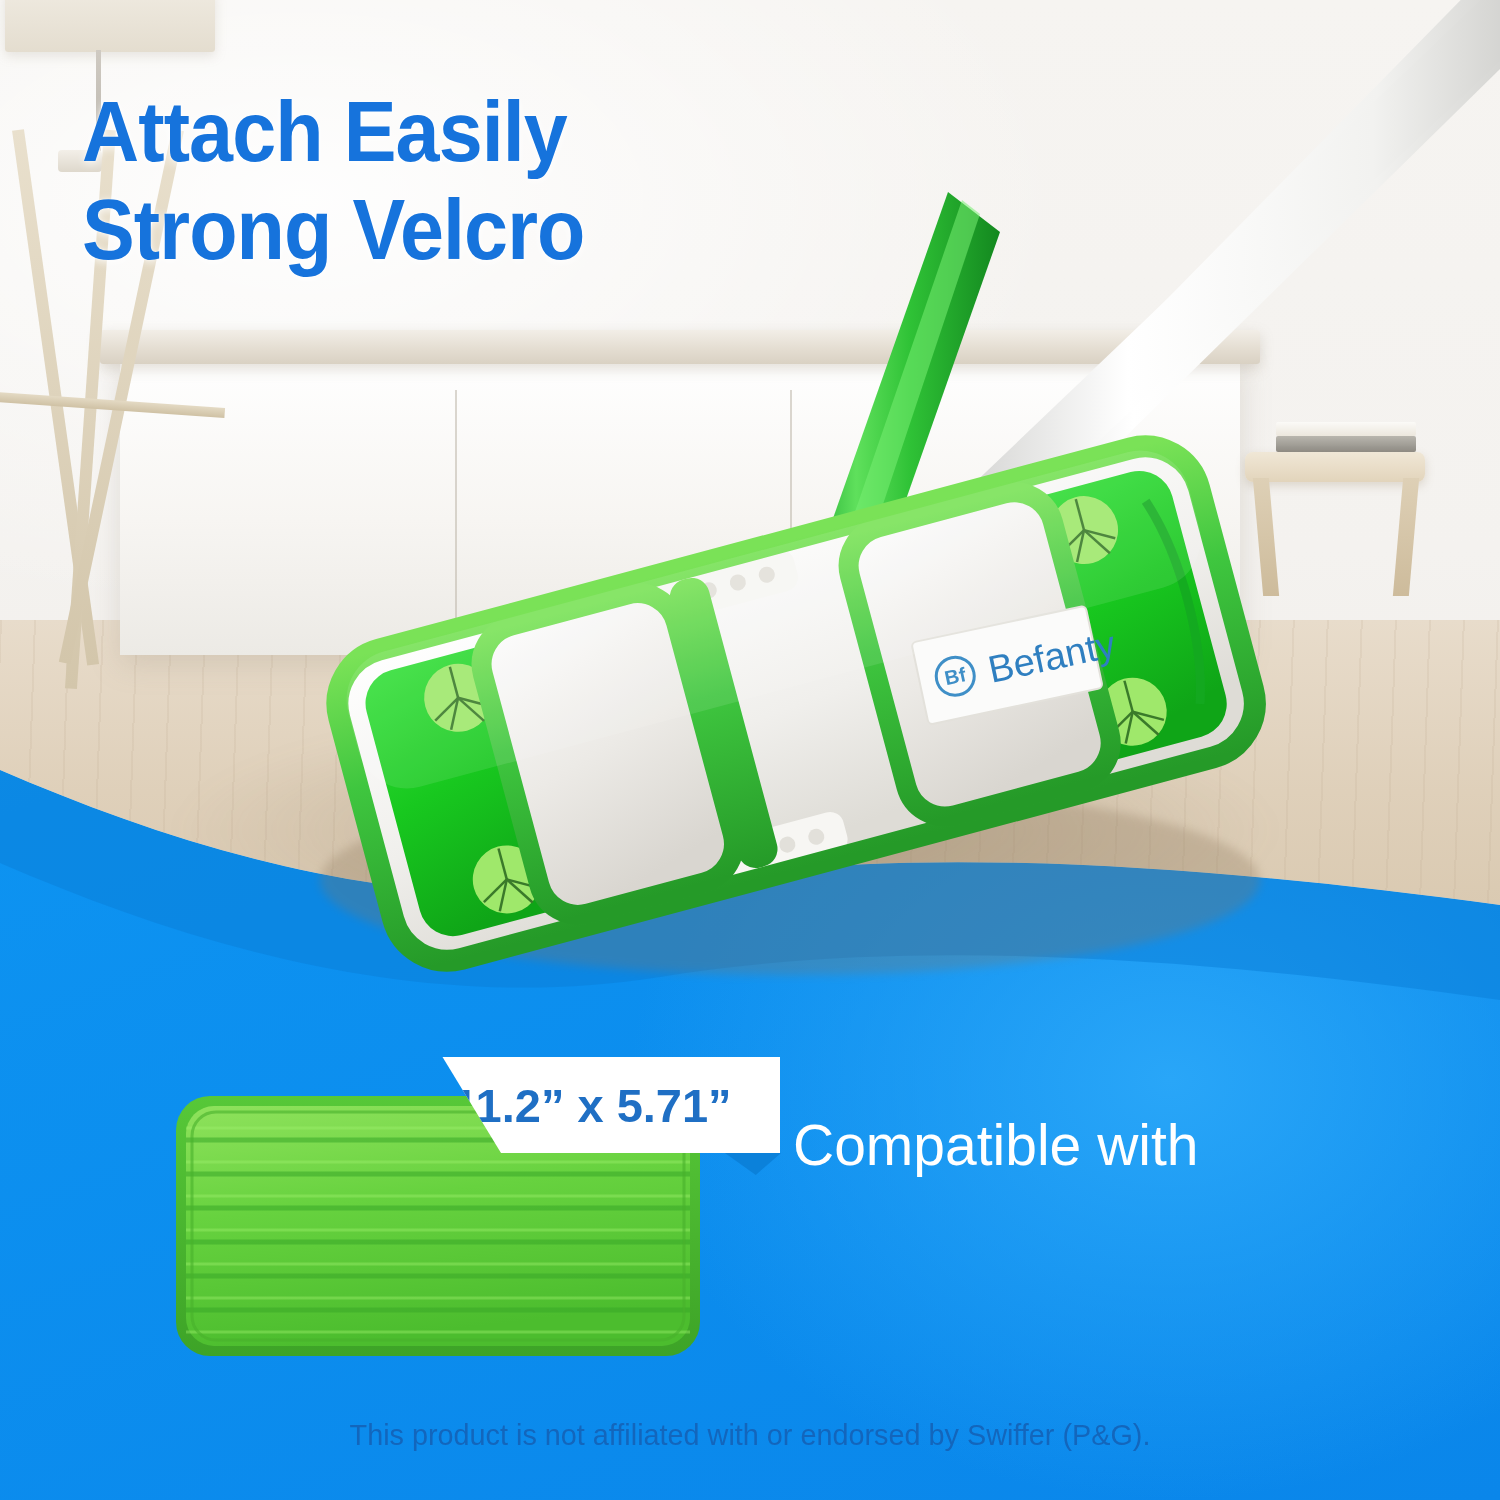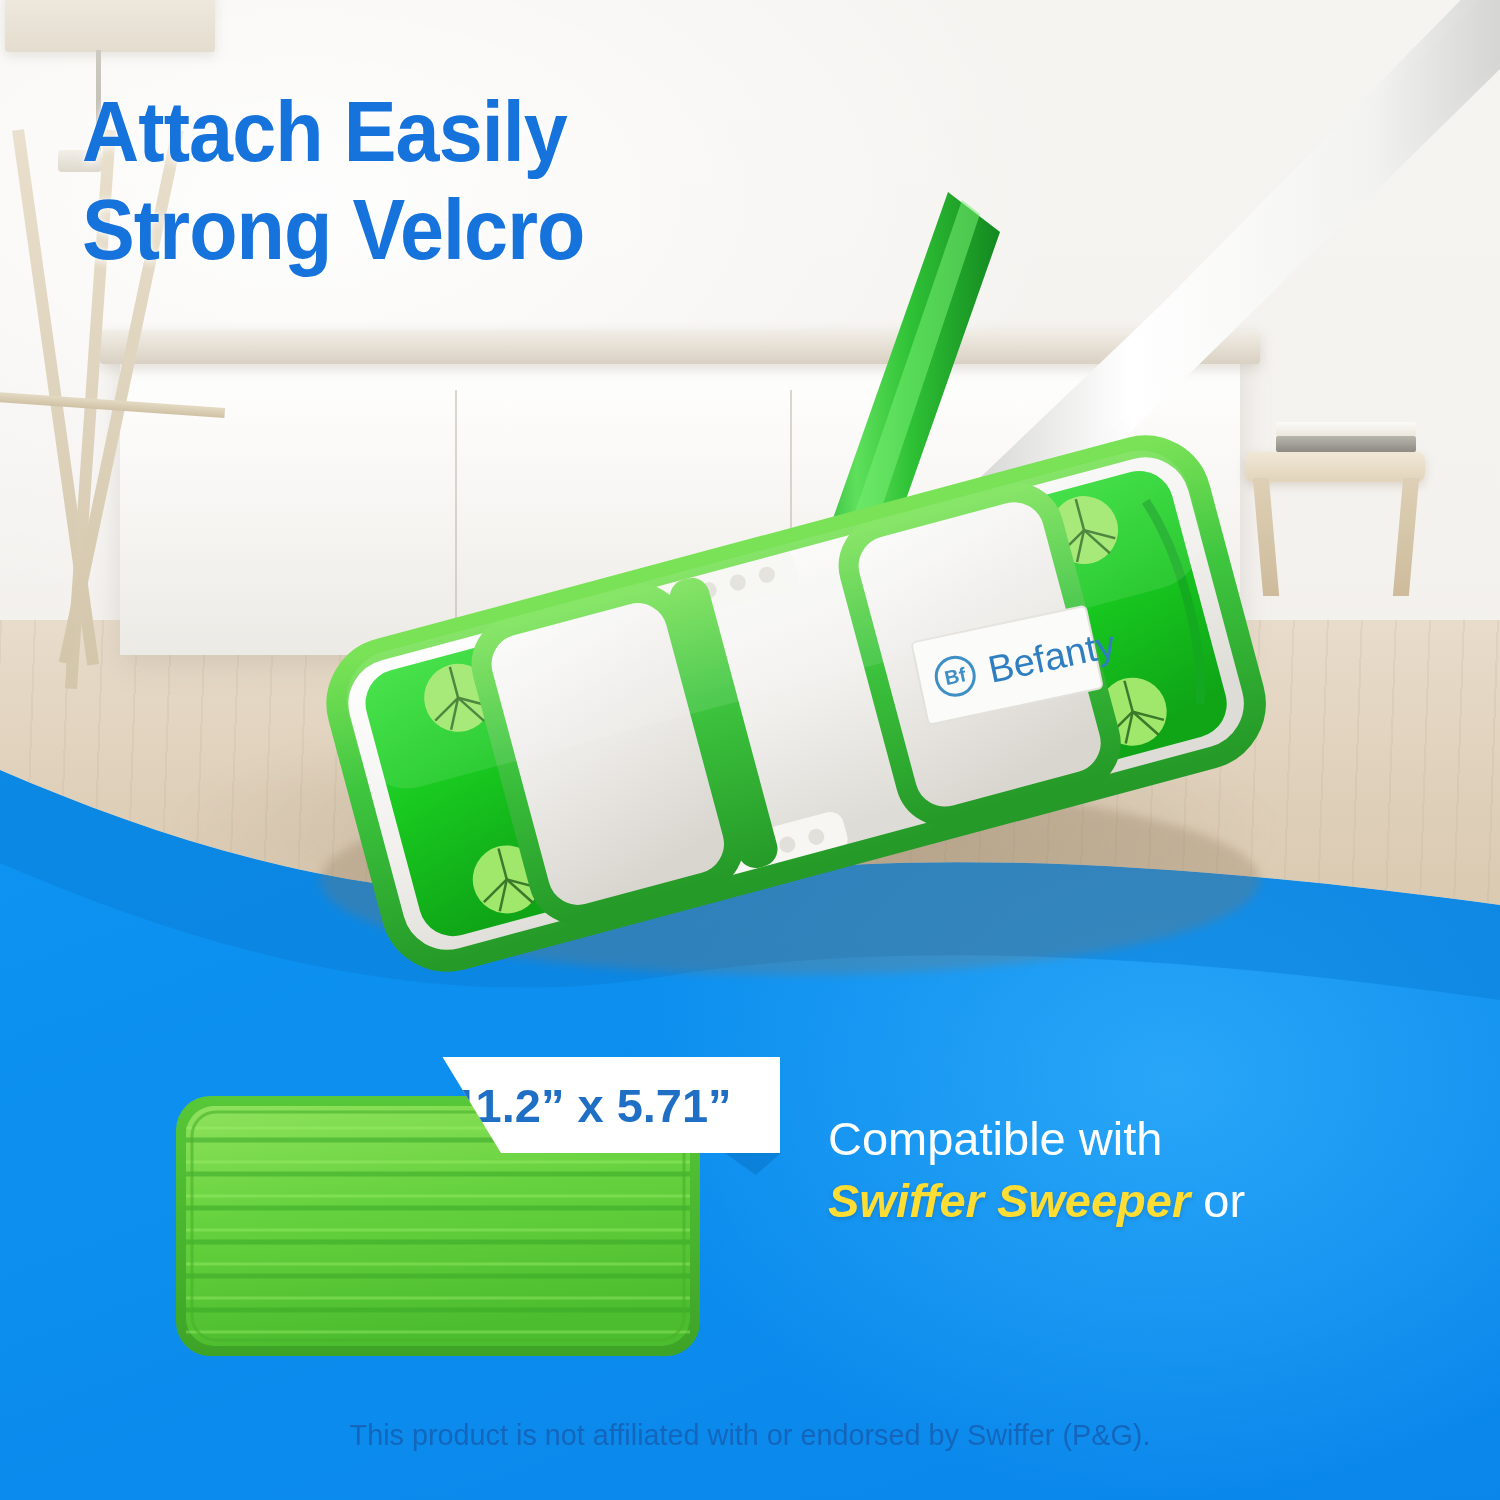--- a/index.html
+++ b/index.html
@@ -136,22 +136,22 @@
   .badge-fold{
     position:absolute;left:725px;top:1153px;width:56px;height:22px;
     background:#0b7ed6;
     -webkit-clip-path:polygon(0 0,100% 0,55% 100%);
     clip-path:polygon(0 0,100% 0,55% 100%);
     opacity:.85;
   }
 
   
   .compat{
-    position:absolute;left:828px;top:1108px;width:620px;
-    font-size:47px;line-height:1.32;font-weight:bold;
+    position:absolute;left:793px;top:1108px;width:620px;
+    font-size:57px;line-height:1.32;font-weight:bold;
   }
   .compat .l1{color:#ffffff;font-weight:normal;}
   .compat .l2,.compat .l3{font-style:italic;}
   .hl{color:#ffdd33;text-shadow:0 2px 4px rgba(0,60,120,.25);}
   .wh{color:#ffffff;font-style:normal;font-weight:normal;}
 
   
   .disclaimer{
     position:absolute;left:0;top:1418px;width:1500px;
     text-align:center;
@@ -408,18 +408,17 @@
     <rect x="24" y="24" width="492" height="228" rx="24" fill="none" stroke="#47b02c" stroke-width="3" opacity="0.6"></rect>
   </svg>
 
   <div class="badge-fold"></div>
   <div class="badge">
     <span class="badge-text">11.2” x 5.71”</span>
   </div>
 
   <div class="compat">
     <div class="l1">Compatible with</div>
-    <div class="l2"><span class="hl">Swiffer Sweeper</span><span class="wh"> or</span></div>
   </div>
 
   <div class="disclaimer">This product is not affiliated with or endorsed by Swiffer (P&amp;G).</div>
 
 </div>
 
 </body></html>

